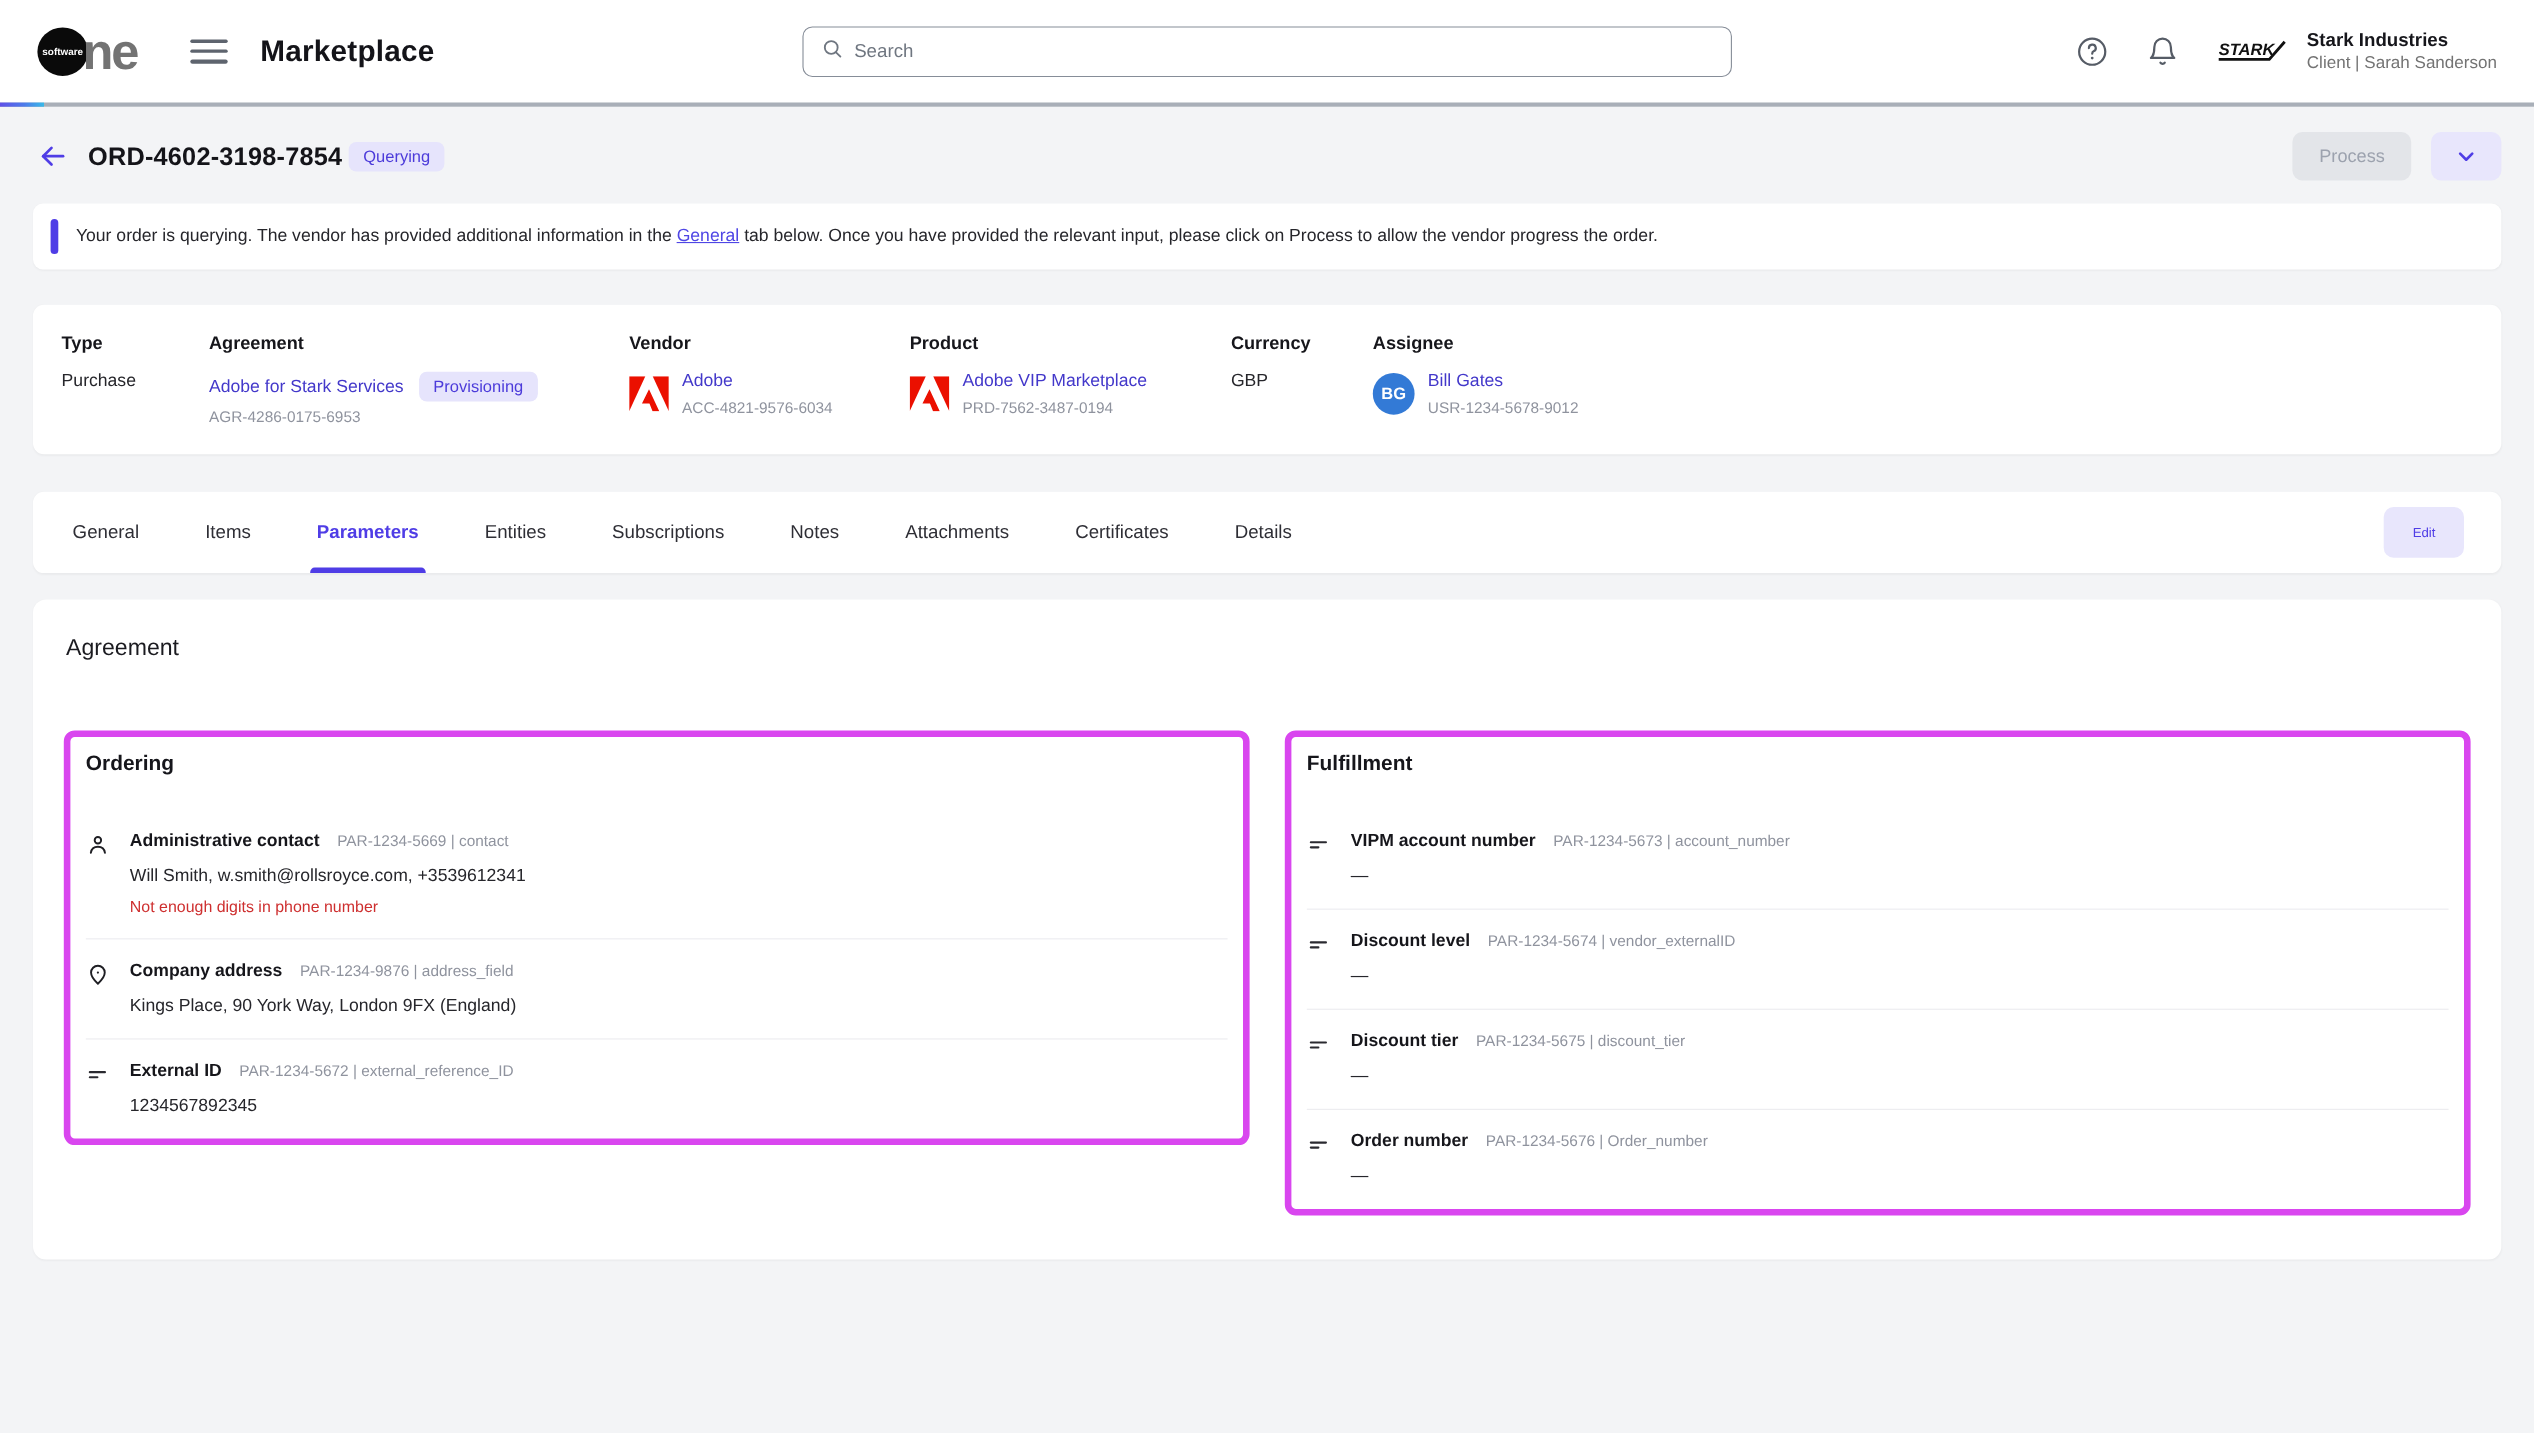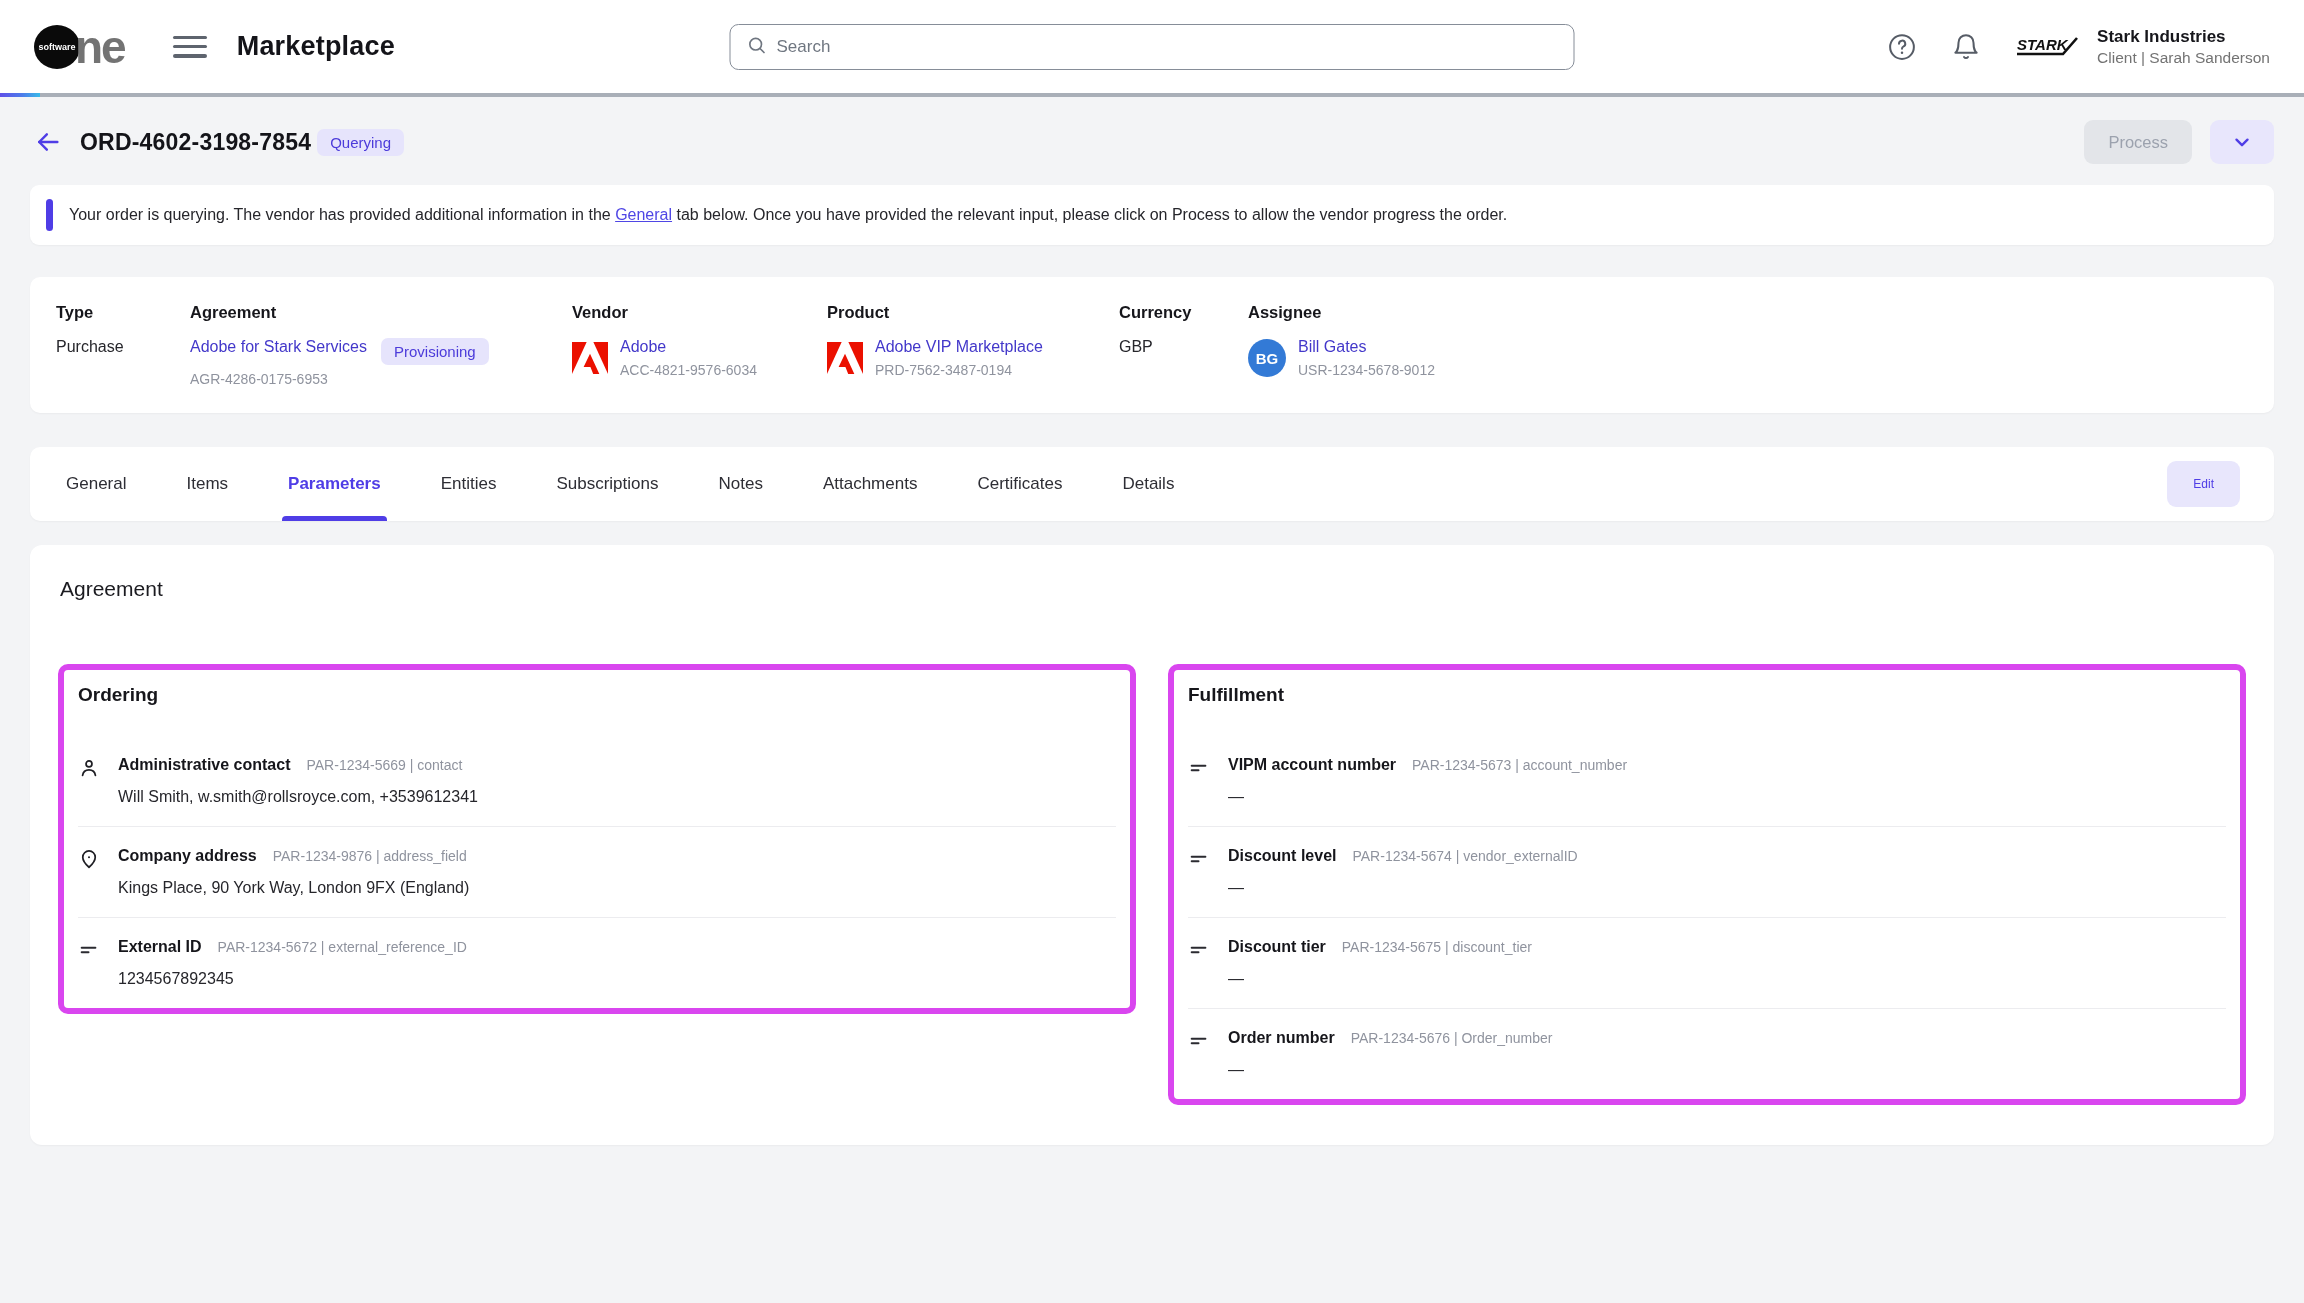--- a/index.html
+++ b/index.html
@@ -80,21 +80,21 @@
   .summary {
     margin-top:32px; background:#FFFFFF; border-radius:10px;
     padding:26px; display:flex; align-items:flex-start;
     box-shadow:0 1px 2px rgba(20,20,30,.04);
   }
   .sum-col { flex:none; }
   .sum-label { font-size:16.5px; font-weight:700; color:#16161B; margin-bottom:16px; }
   .sum-value { font-size:16px; color:#26262B; }
   .link { color:#4338CA; text-decoration:none; cursor:pointer; font-size:16px; }
   .sub-id { font-size:14px; color:#8F939E; margin-top:6px; }
-  .agr-line { display:flex; align-items:flex-start; gap:14px; }
+  .agr-line { display:flex; align-items:center; gap:14px; }
   .with-logo { display:flex; align-items:center; gap:12px; }
   .avatar {
     width:38px; height:38px; border-radius:50%; background:#337AD6;
     color:#fff; font-size:15px; font-weight:700;
     display:flex; align-items:center; justify-content:center; flex:none;
   }
   .w-type{width:134px;} .w-agreement{width:382px;} .w-vendor{width:255px;}
   .w-product{width:292px;} .w-currency{width:129px;} .w-assignee{flex:1;}
   
   .tabsbar {
@@ -300,20 +300,21 @@
     <span class="picon"><svg width="22" height="22" viewBox="0 0 24 24" fill="none" stroke="#1F1F24" stroke-width="1.9" stroke-linecap="round">
                   <circle cx="12" cy="7.5" r="3.2"></circle>
                   <path d="M5 20c.6-4 3.4-6 7-6s6.4 2 7 6"></path>
                 </svg></span>
     <div class="pbody">
       <div class="pline">
         <span class="plabel">Administrative contact</span>
         <span class="pmeta">PAR-1234-5669 | contact</span>
       </div>
       <div class="pvalue">Will Smith, w.smith@rollsroyce.com, +3539612341</div>
+      <div class="perror">Not enough digits in phone number</div>
     </div>
   </div>
 
   <div class="prow">
     <span class="picon"><svg width="22" height="22" viewBox="0 0 24 24" fill="none" stroke="#1F1F24" stroke-width="1.9" stroke-linecap="round" stroke-linejoin="round">
                   <path d="M12 21s-6.8-6.1-6.8-11A6.8 6.8 0 0 1 12 3.2 6.8 6.8 0 0 1 18.8 10c0 4.9-6.8 11-6.8 11z"></path>
                   <circle cx="12" cy="10" r="1.1" fill="#1F1F24" stroke="none"></circle>
                 </svg></span>
     <div class="pbody">
       <div class="pline">

